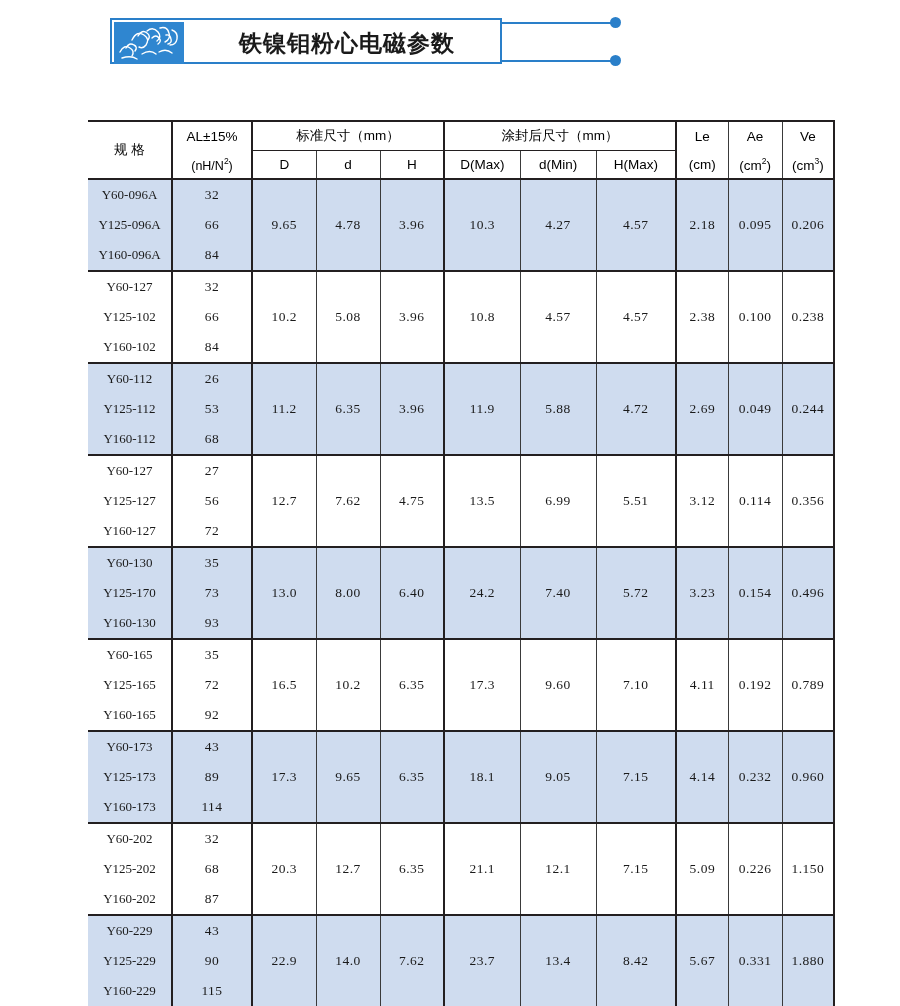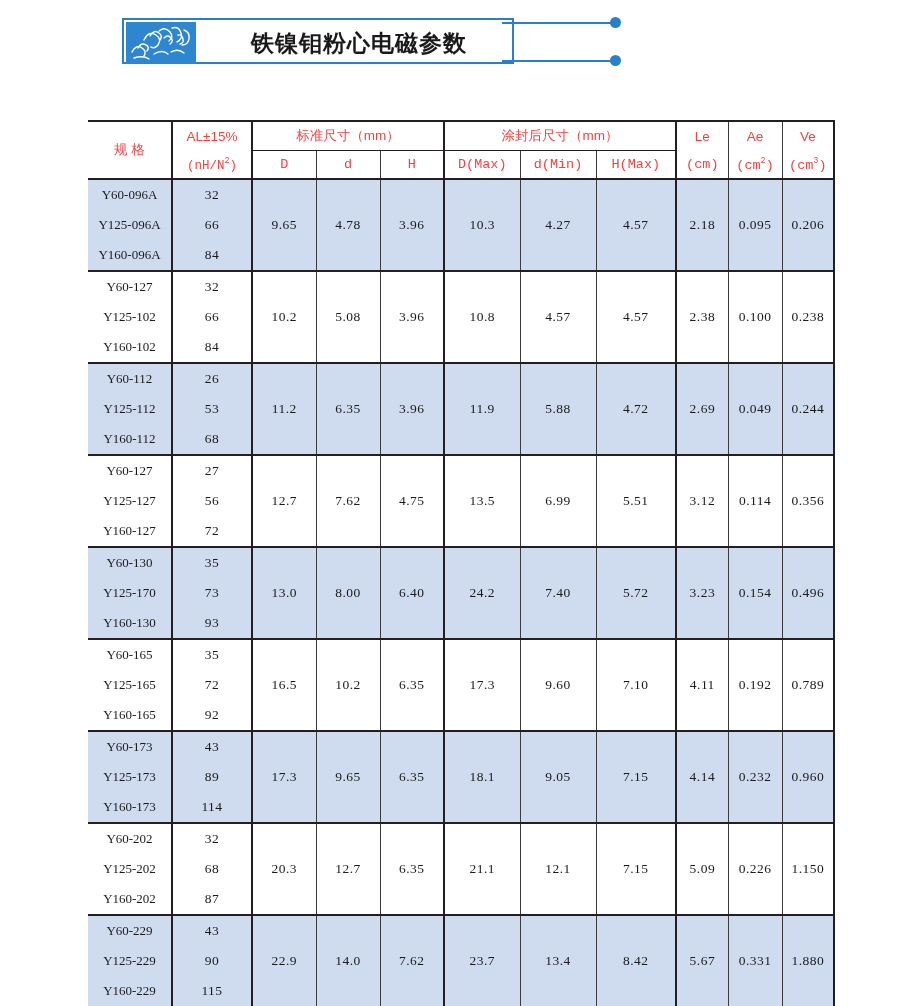--- a/index.html
+++ b/index.html
@@ -19,21 +19,21 @@
   
   .title-banner {
     position: absolute;
     left: 110px;
     top: 18px;
     width: 420px;
     height: 48px;
   }
   .banner-box {
     position: absolute;
-    left: 12px;
+    left: 0;
     top: 0;
     width: 392px;
     height: 46px;
     border: 2px solid #2a7fc9;
     box-sizing: border-box;
     background: #ffffff;
   }
   .banner-logo {
     position: absolute;
     left: 2px;
@@ -104,31 +104,31 @@
   table.spec th, table.spec td {
     padding: 0;
     margin: 0;
     text-align: center;
     vertical-align: middle;
     font-weight: normal;
   }
 
   
   .hdr {
-    color: #ef4444;
+    color: #000000;
     font-family: "Liberation Sans", "DejaVu Sans", sans-serif;
     font-size: 13.5px;
     background: #ffffff;
     white-space: nowrap;
   }
   .hdr .sub { font-size: 12.5px; }
   .hdr sup { font-size: 8.5px; vertical-align: super; }
 
   .hrow1 td { height: 28px; }
-  .hrow2 td { height: 27px; font-family: Liberation Mono, monospace; }
+  .hrow2 td { height: 27px; }
 
   
   td.dc {
     font-family: "Liberation Serif", "DejaVu Serif", serif;
     font-size: 13.5px;
     color: #1a1a1a;
     letter-spacing: 0.5px;
   }
   td.spec-name {
     font-size: 13px;

